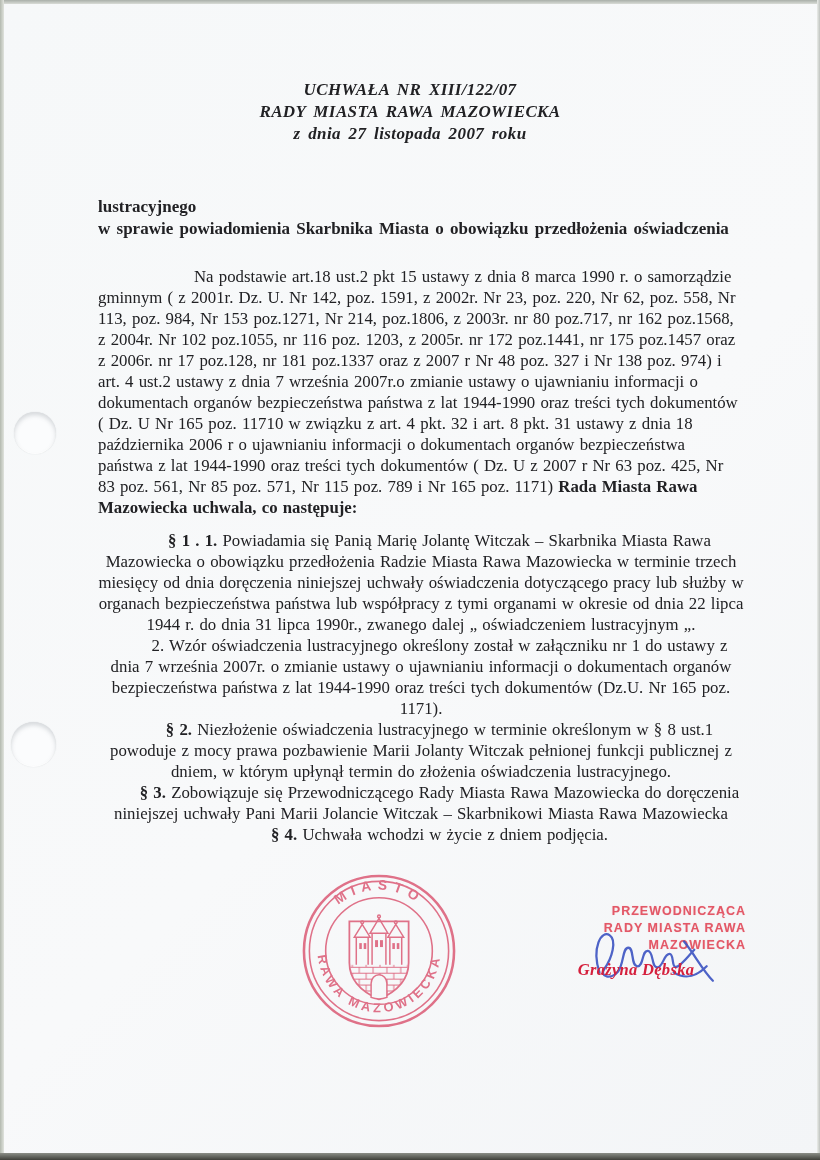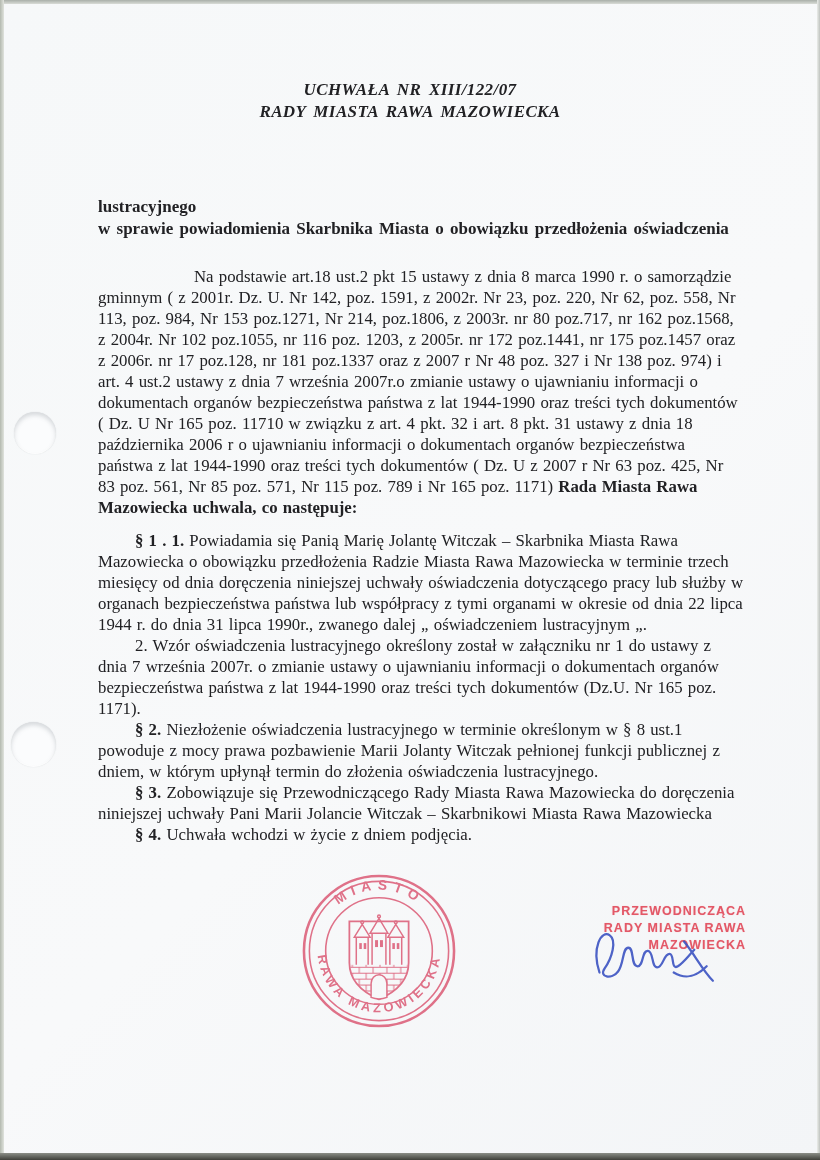--- a/index.html
+++ b/index.html
@@ -23,21 +23,21 @@
   .punch-2{left:11px;top:722px;width:45px;height:45px;}
 
   .title-block{position:absolute;top:79px;left:0;width:820px;text-align:center;
     font-weight:bold;font-size:17px;line-height:22px;letter-spacing:.4px;word-spacing:3px;font-style:italic;}
   .subject{position:absolute;top:196px;left:98px;width:652px;
     font-weight:bold;font-size:17px;line-height:21.5px;word-spacing:2px;}
 
   .body-text{position:absolute;top:266px;left:98px;width:646px;
     font-size:16.8px;line-height:21px;word-spacing:1px;}
   .legal-basis{margin:0 0 12px 0;text-indent:96px;}
-  .para{margin:0;text-indent:37px;}
+  .para{margin:0;text-indent:37px;text-align:center;}
   .marker{font-weight:bold;}
   .marker.plain{font-weight:normal;}
 
   
   .seal{position:absolute;left:300px;top:872px;width:158px;height:158px;opacity:.88;}
 
   
   .sig-block{position:absolute;left:526px;top:903px;width:220px;text-align:right;}
   .sig-title{font-family:"Liberation Sans",sans-serif;font-size:12.5px;line-height:17px;
     letter-spacing:1px;color:#e03d4e;opacity:.85;font-weight:bold;
@@ -54,20 +54,21 @@
   <div class="edge edge-top"></div>
   <div class="edge edge-left"></div>
   <div class="edge edge-right"></div>
   <div class="edge edge-bottom"></div>
   <div class="punch punch-1"></div>
   <div class="punch punch-2"></div>
 
   <header class="title-block">
     <div>UCHWAŁA NR  XIII/122/07</div>
     <div>RADY  MIASTA  RAWA MAZOWIECKA</div>
+    <div>z dnia  27 listopada   2007 roku</div>
   </header>
 
   <div class="subject">
     <div>lustracyjnego</div>
     <div>w sprawie  powiadomienia Skarbnika  Miasta o obowiązku przedłożenia oświadczenia</div>
   </div>
 
   <div class="body-text">
     <p class="legal-basis"><span>Na podstawie art.18 ust.2 pkt 15 ustawy z dnia 8 marca 1990 r. o samorządzie gminnym ( z 2001r. Dz. U. Nr 142, poz. 1591, z 2002r. Nr 23, poz. 220, Nr 62, poz. 558, Nr 113, poz. 984, Nr 153 poz.1271, Nr 214, poz.1806, z 2003r. nr 80 poz.717, nr 162 poz.1568, z 2004r. Nr 102 poz.1055, nr 116 poz. 1203, z 2005r. nr 172 poz.1441, nr 175 poz.1457 oraz z 2006r. nr 17 poz.128, nr 181 poz.1337 oraz z 2007 r Nr 48 poz. 327 i Nr 138 poz. 974) i art. 4 ust.2 ustawy z dnia 7 września 2007r.o zmianie ustawy o ujawnianiu informacji o dokumentach organów bezpieczeństwa państwa z lat 1944-1990 oraz treści tych dokumentów ( Dz. U Nr 165 poz. 11710 w związku z art. 4 pkt. 32 i art. 8 pkt. 31 ustawy z dnia 18 października 2006 r o ujawnianiu informacji o dokumentach organów bezpieczeństwa państwa z lat 1944-1990 oraz treści tych dokumentów ( Dz. U z 2007 r Nr 63 poz. 425, Nr 83 poz. 561, Nr 85 poz. 571, Nr 115 poz. 789 i Nr 165 poz. 1171)</span> <b>Rada Miasta Rawa Mazowiecka uchwala, co następuje:</b></p>
 
@@ -128,14 +129,15 @@
     <div class="sig-title">PRZEWODNICZĄCA</div>
     <div class="sig-title">RADY MIASTA RAWA MAZOWIECKA</div>
   </div>
   <svg class="sig-ink" viewBox="0 0 130 60">
     <g fill="none" stroke="#3c54c2" stroke-width="2.2" stroke-linecap="round" opacity="0.9">
       <path d="M 16,46 C 8,22 18,4 26,10 C 33,15 28,32 21,42 C 15,51 28,53 34,45 C 40,37 38,22 44,22 C 50,22 46,40 53,40 C 59,40 57,24 63,25 C 69,26 66,41 72,41 C 78,41 78,28 84,28 C 89,28 85,44 92,40 C 98,36 102,30 108,24"></path>
       <path d="M 88,46 C 98,52 108,52 120,40"></path>
       <path d="M 98,16 C 108,28 116,44 126,54"></path>
     </g>
   </svg>
+  <div class="sig-name">Grażyna Dębska</div>
 
 </div>
 
 </body></html>

